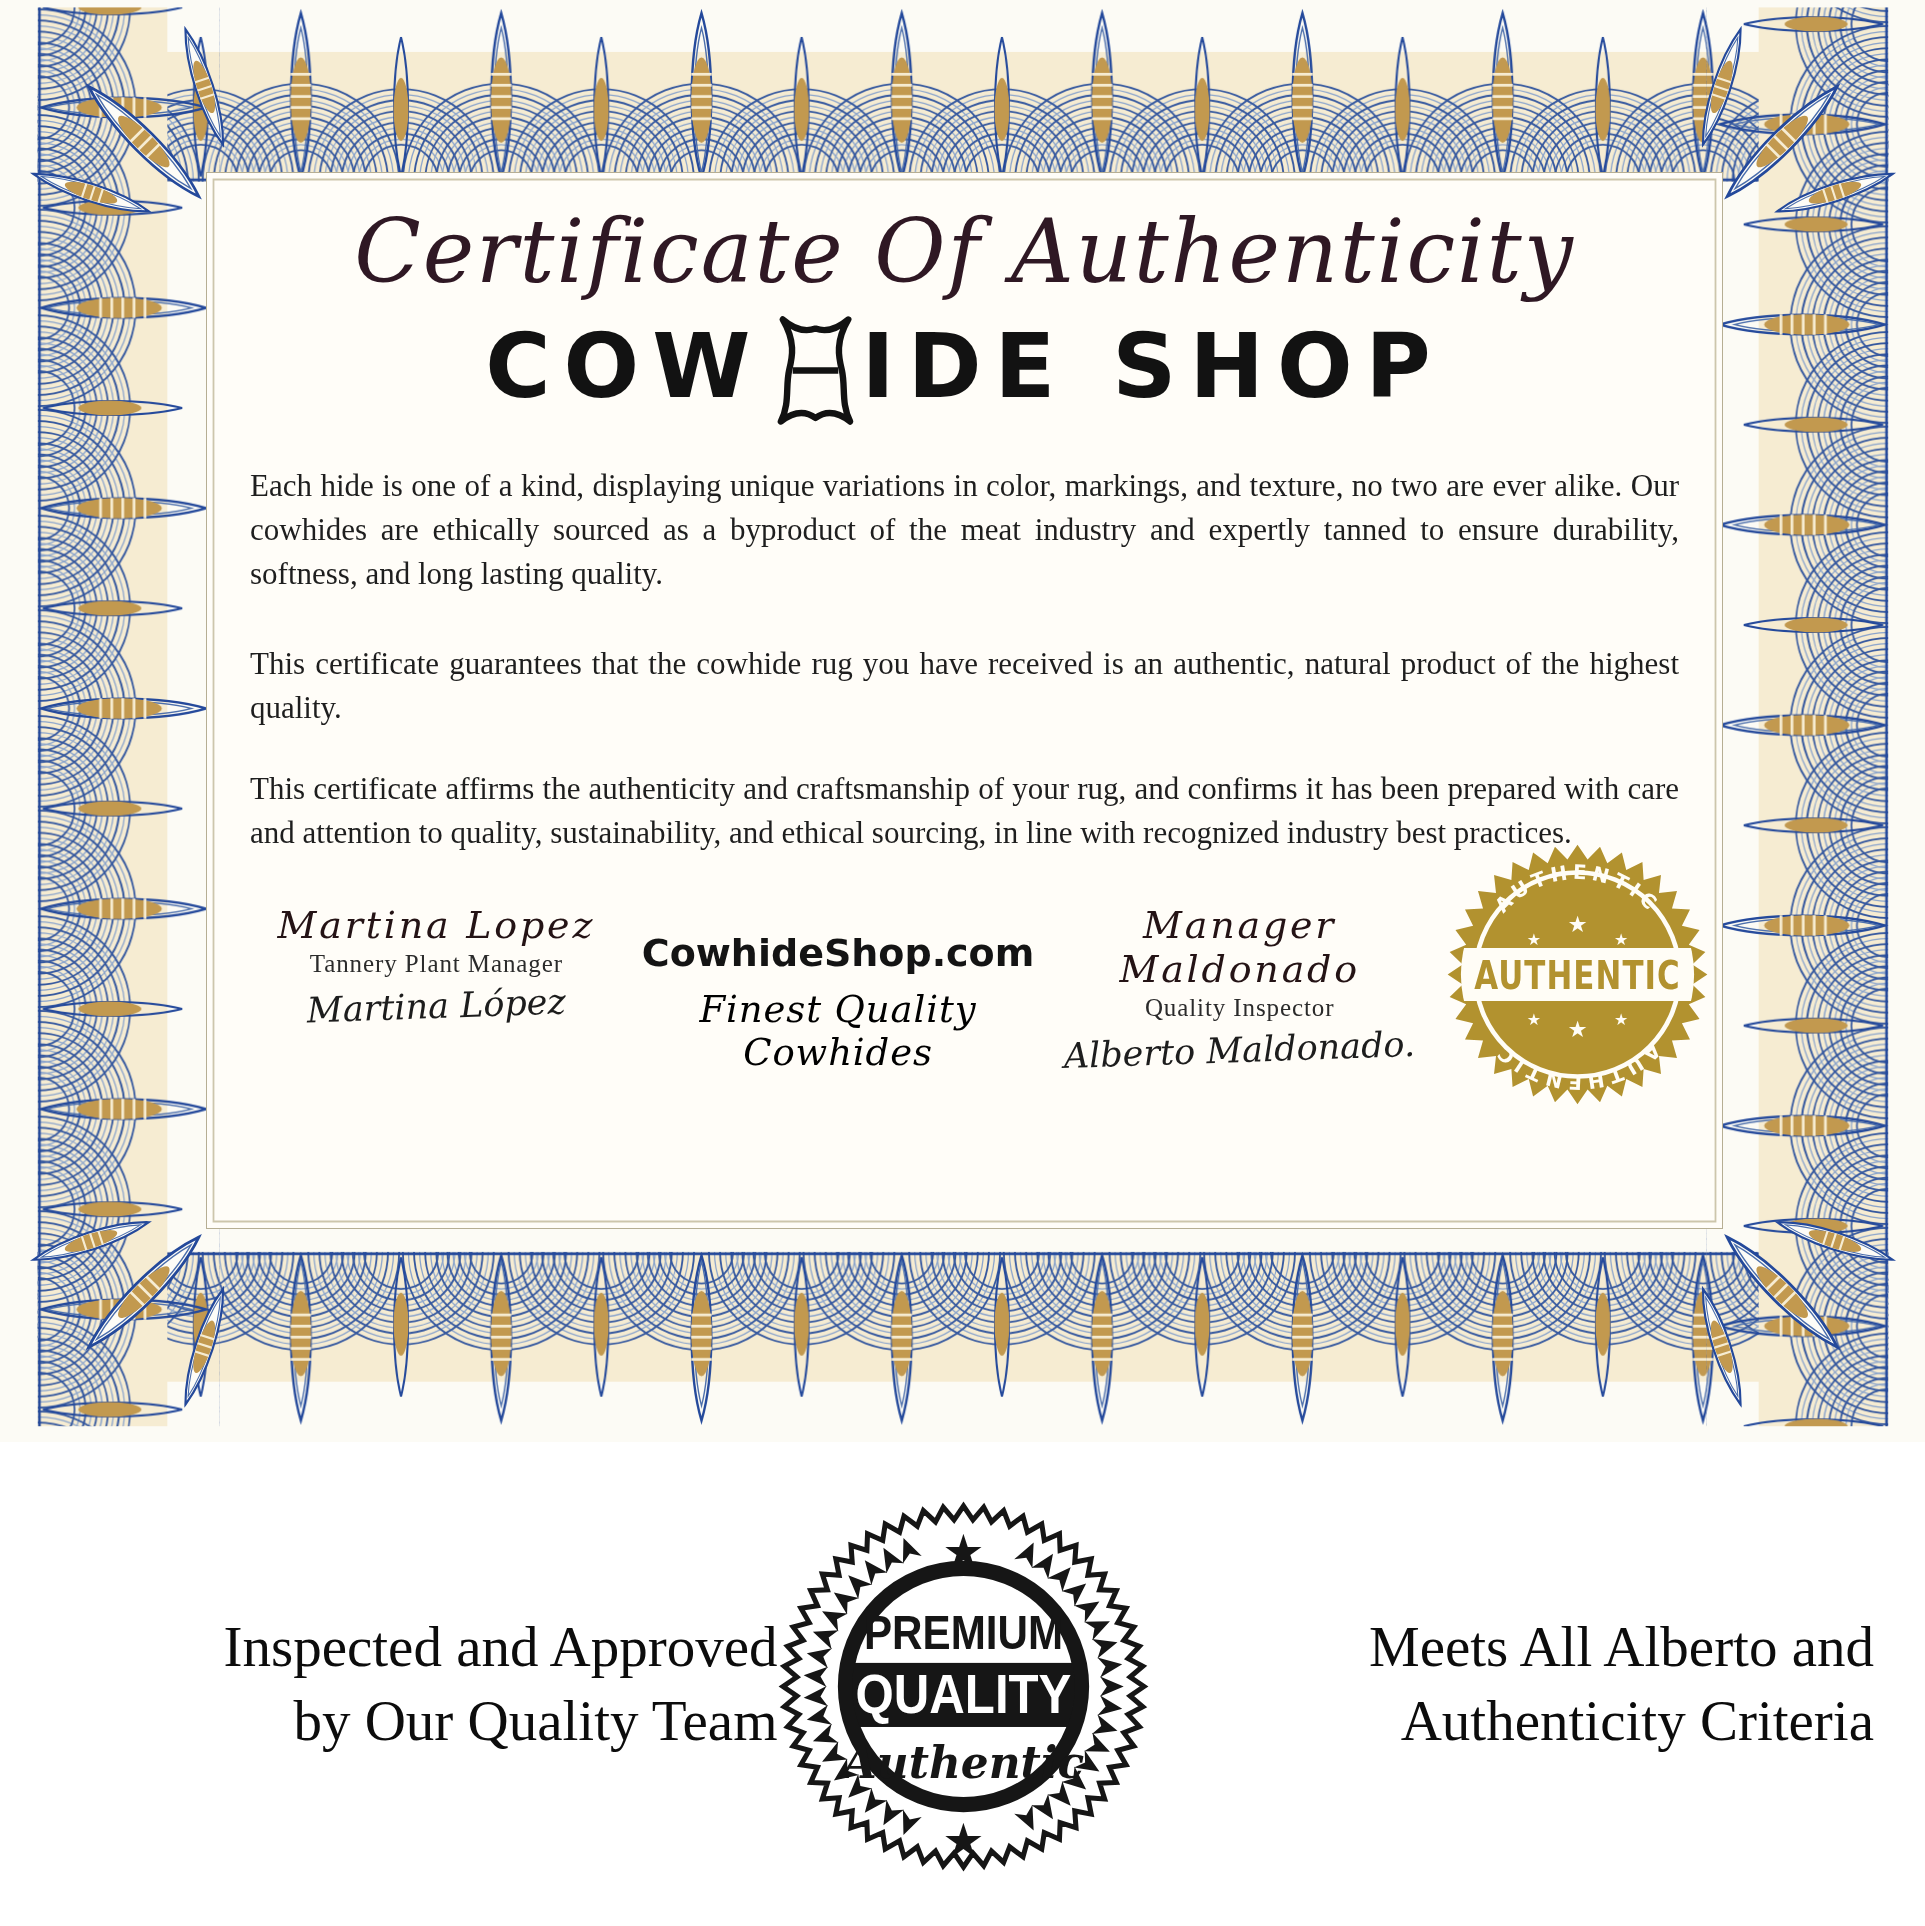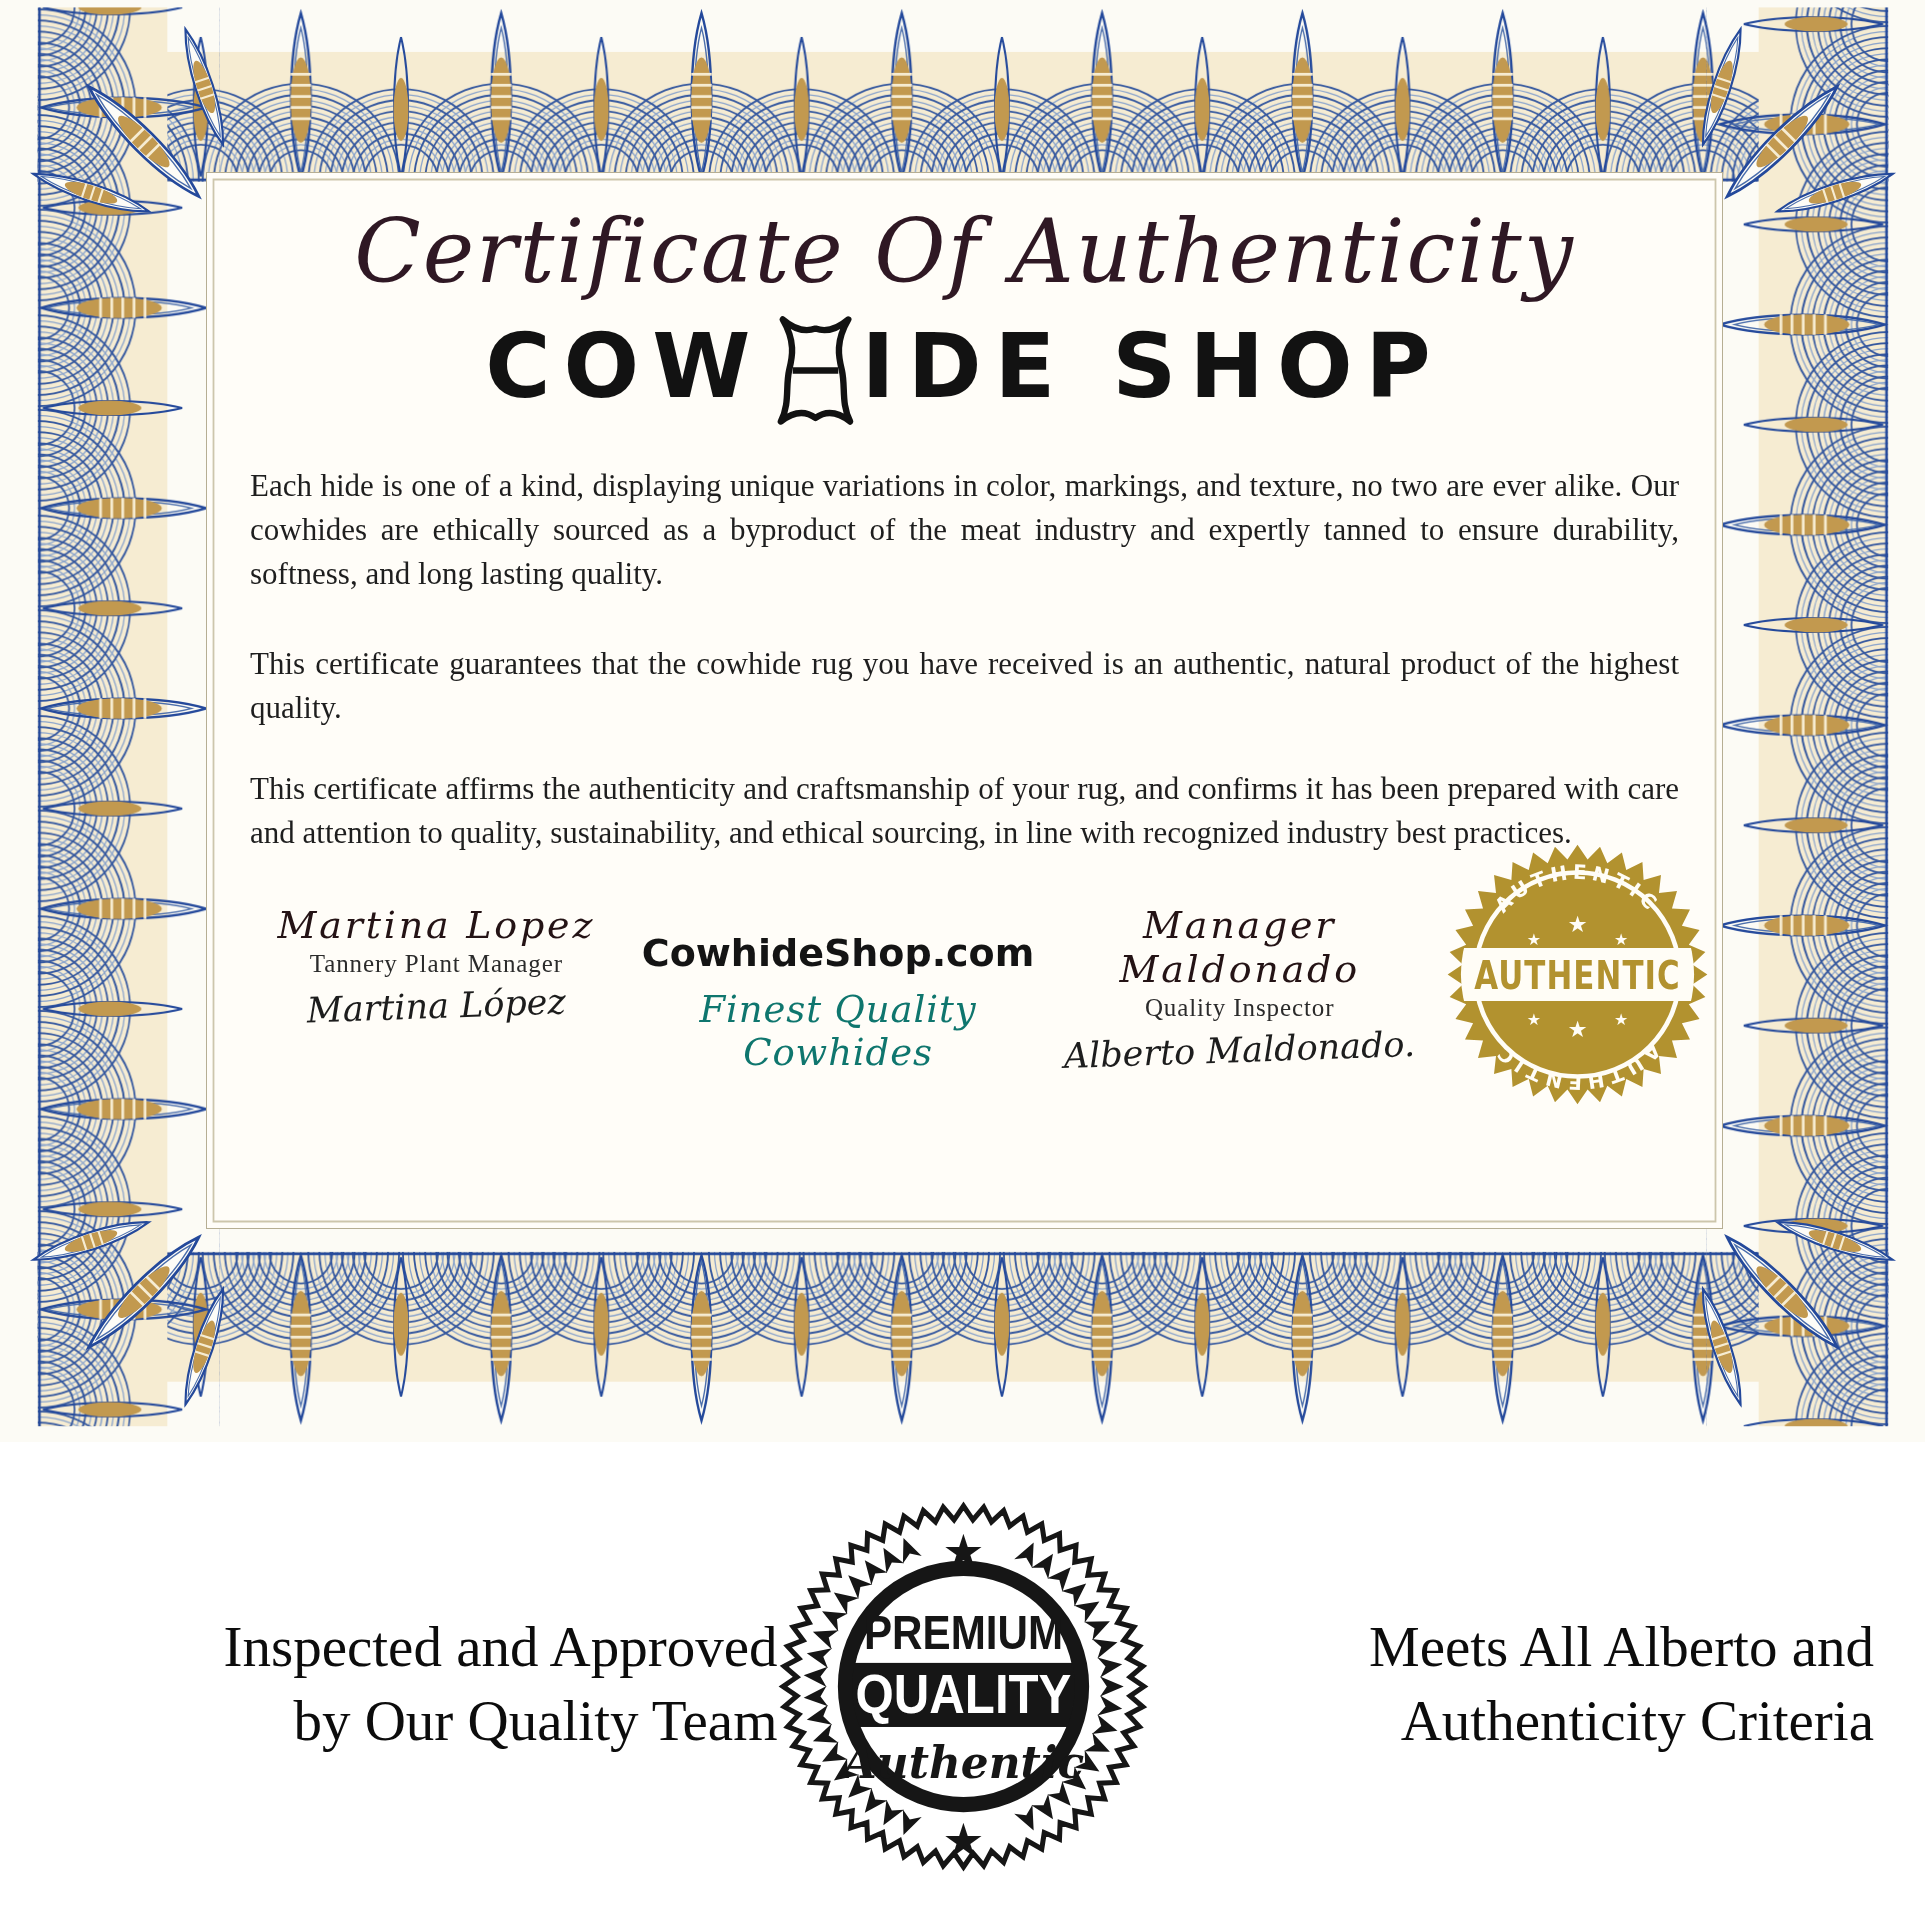--- a/index.html
+++ b/index.html
@@ -22,21 +22,21 @@
   .para.first{margin-top:46px;}
   .sigrow{display:flex;align-items:flex-start;margin-top:48px;padding:0 24px;}
   .sig{flex:0 0 28%;}
   .sig-center{flex:0 0 26%;padding-top:28px;}
   .sealcol{flex:1;display:flex;justify-content:center;}
   .sig-name{font-family:"DejaVu Serif",serif;font-style:italic;font-size:38px;color:#241315;letter-spacing:2.8px;}
   .sig-role{font-family:"Liberation Serif",serif;font-size:25px;color:#2b2b2b;margin-top:3.7px;letter-spacing:0.9px;}
   .sig-hand{font-family:"DejaVu Serif",serif;font-style:italic;font-size:35px;color:#1d1d1d;
             margin-top:7.4px;transform:rotate(-2deg);}
   .site{font-family:"DejaVu Sans","Liberation Sans",sans-serif;font-weight:bold;font-size:38px;color:#141414;}
-  .tagline{font-family:"DejaVu Serif",serif;font-style:italic;font-size:37px;color:#0f766e;margin-top:13px;letter-spacing:0.9px;}
+  .tagline{font-family:"DejaVu Serif",serif;font-style:italic;font-size:37px;color:#000000;margin-top:13px;letter-spacing:0.9px;}
   .seal-svg{width:265px;height:265px;margin-top:-61px;}
   .footer{position:absolute;left:0;top:1442px;width:1926px;height:484px;background:#ffffff;
           display:flex;align-items:center;justify-content:space-between;padding:0 52px;box-sizing:border-box;}
   .foot-text{flex:1;text-align:right;font-family:"Liberation Serif",serif;
              font-size:57px;line-height:1.3;color:#0c0c0c;}
   .badge-svg{flex:0 0 371px;width:371px;height:371px;margin-top:5.6px;}
 </style>
 </head>
 <body>
 

